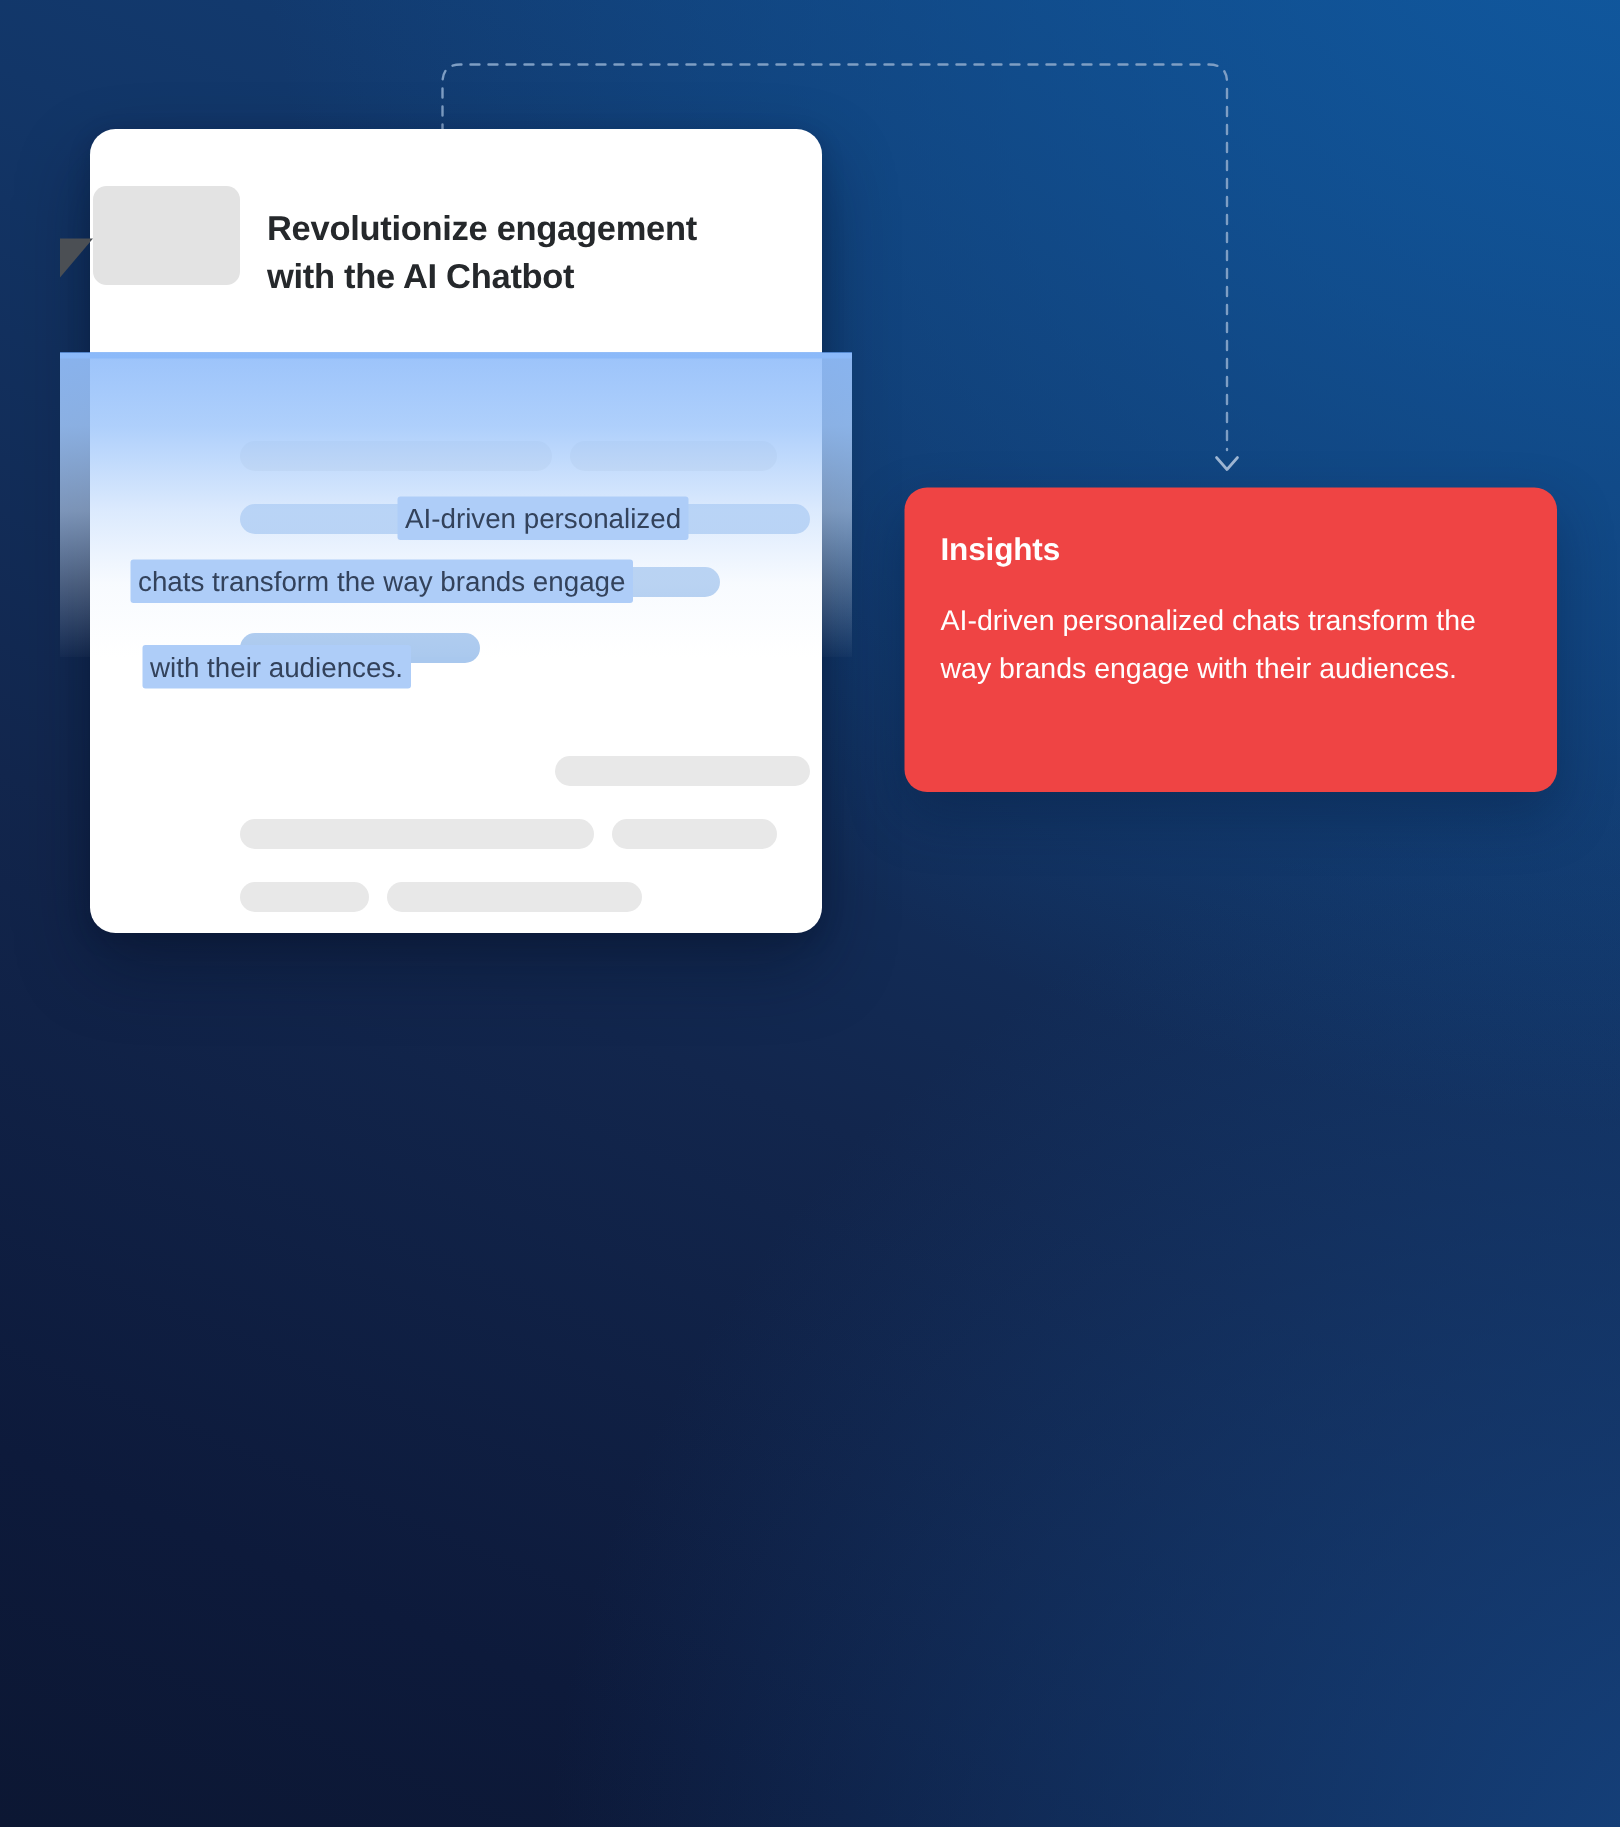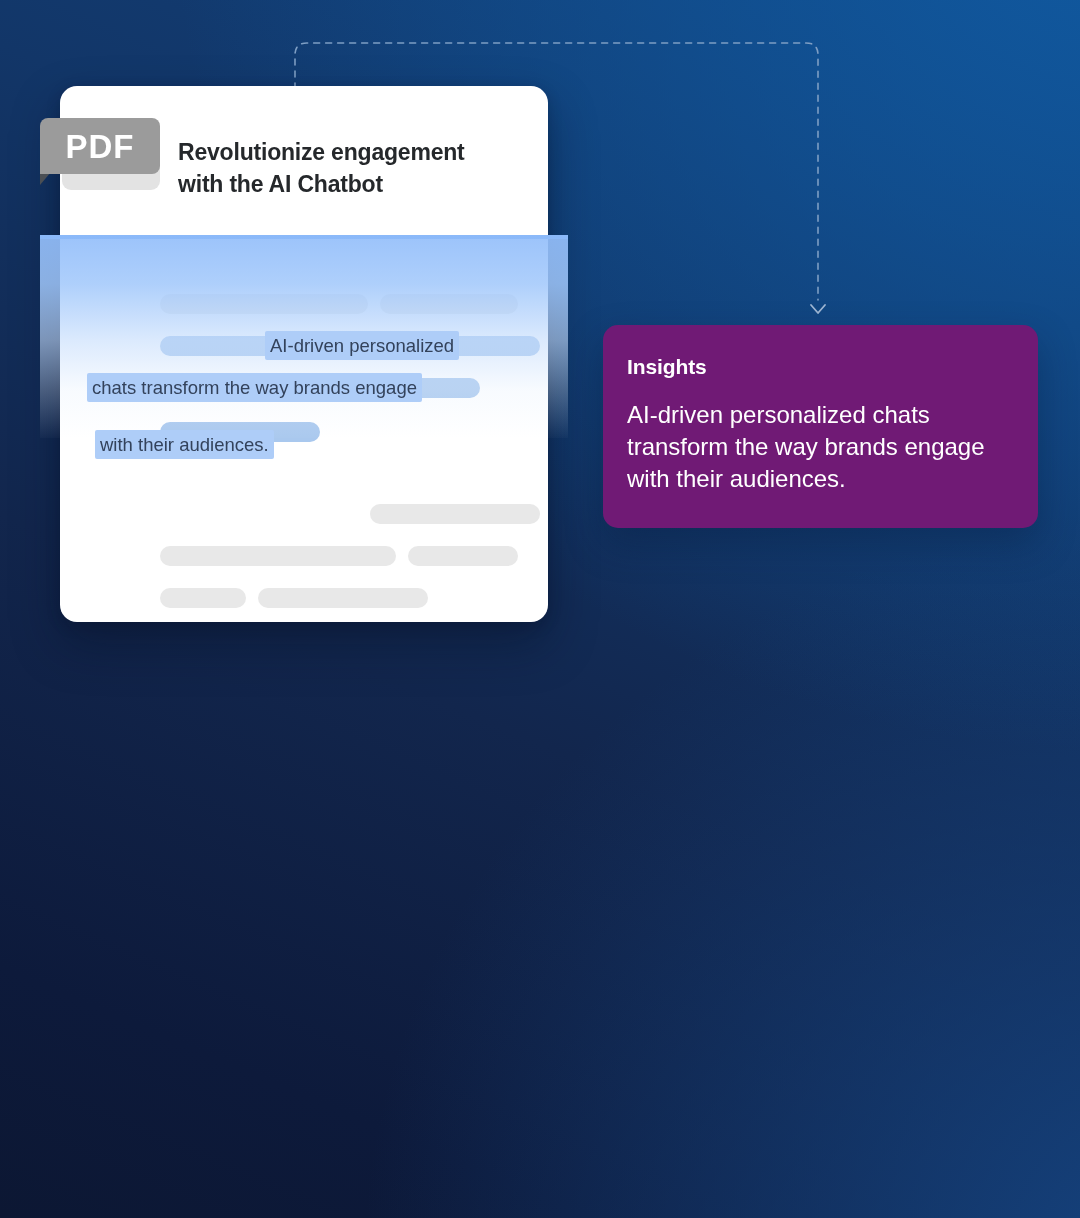--- a/index.html
+++ b/index.html
@@ -164,34 +164,34 @@
     border-radius: 2px;
   }
 
   
   .insights-card {
     position: absolute;
     left: 603px;
     top: 325px;
     width: 435px;
     height: 203px;
-    background: #701a75;
+    background: #ef4444;
     border-radius: 15px;
     box-shadow: 0 16px 36px rgba(6, 26, 60, 0.34);
     padding: 30px 30px 0 24px;
   }
   .insights-title {
     font-size: 21px;
     font-weight: bold;
     color: #ffffff;
     letter-spacing: -0.1px;
   }
   .insights-body {
     margin-top: 20px;
-    font-size: 24px;
+    font-size: 19px;
     line-height: 32px;
     color: #ffffff;
   }
 </style>
 </head>
 <body>
 
 <div class="connector">
   <svg width="550" height="300" viewBox="0 0 550 300" fill="none">
     <path d="M 5 85 L 5 27 Q 5 15 17 15 L 516 15 Q 528 15 528 27 L 528 272" stroke="#7e9ec4" stroke-width="1.6" stroke-dasharray="6 6" fill="none" stroke-linecap="round"></path>
@@ -226,21 +226,18 @@
 
 <div class="sel-layer" id="highlight-host">
     <div class="hl" style="left: 205px; top: 259px;">AI-driven personalized</div>
     <div class="hl" style="left: 27px; top: 301px;">chats transform the way brands engage</div>
     <div class="hl" style="left: 35px; top: 358px;">with their audiences.</div>
   </div>
 
 <div class="pdf-badge">
   <div class="pdf-sheet"></div>
   <div class="pdf-fold"></div>
-  <div class="pdf-ribbon">
-    <span class="pdf-ribbon-label">PDF</span>
-  </div>
 </div>
 
 <div class="insights-card">
   <div class="insights-title">Insights</div>
   <div class="insights-body">AI-driven personalized chats transform the way brands engage with their audiences.</div>
 </div>
 
 </body></html>

